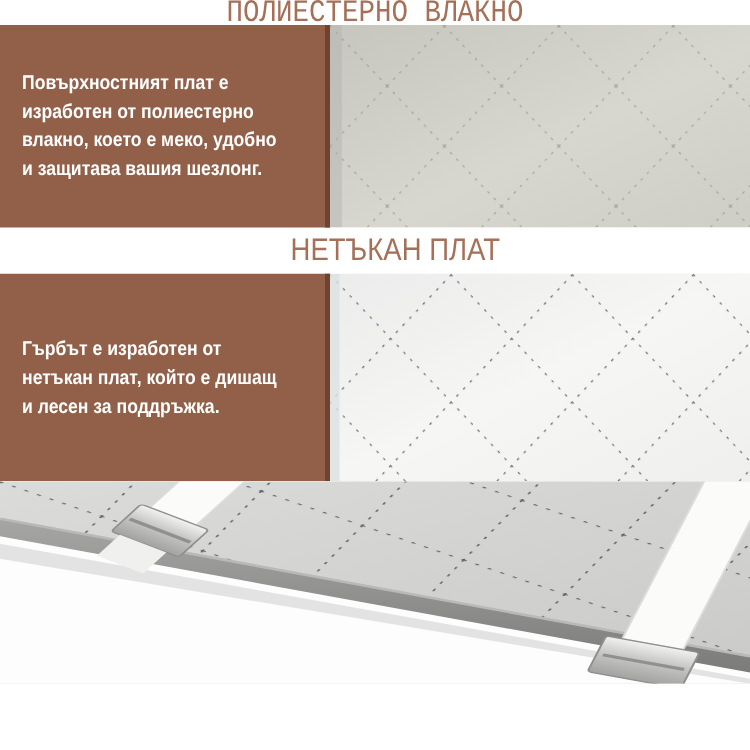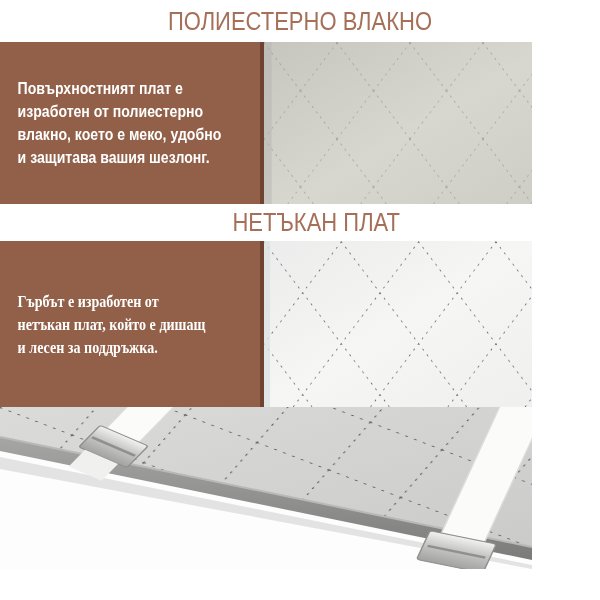--- a/index.html
+++ b/index.html
@@ -14,26 +14,26 @@
   .band {
     display: flex; align-items: center; justify-content: center;
     background: #ffffff; width: 600px;
   }
   .band .title {
     margin: 0; color: #a56f58;
     font-size: 25px; font-weight: 400; line-height: 1;
     white-space: nowrap;
     transform: scaleX(0.88); transform-origin: center;
   }
-  .h38 { height: 42px; }
+  .h38 { height: 20px; font-family: Liberation Mono, monospace; }
   .h37 { height: 37px; padding-left: 32px; }
   .h35 { height: 35px; }
-  .sec { display: flex; width: 532px; }
+  .sec { display: flex; width: 600px; }
   .h162 { height: 162px; }
-  .h166 { height: 166px; font-family: Liberation Serif, serif; }
+  .h166 { height: 166px; }
   .panel {
     flex: 0 0 247px;
     background: #926049;
     border-right: 4px solid #6f4330;
     display: flex; align-items: center;
   }
   .panel .body {
     margin: 0; padding-left: 20px;
     color: #ffffff;
     font-size: 16px; font-weight: 700; line-height: 23px;

